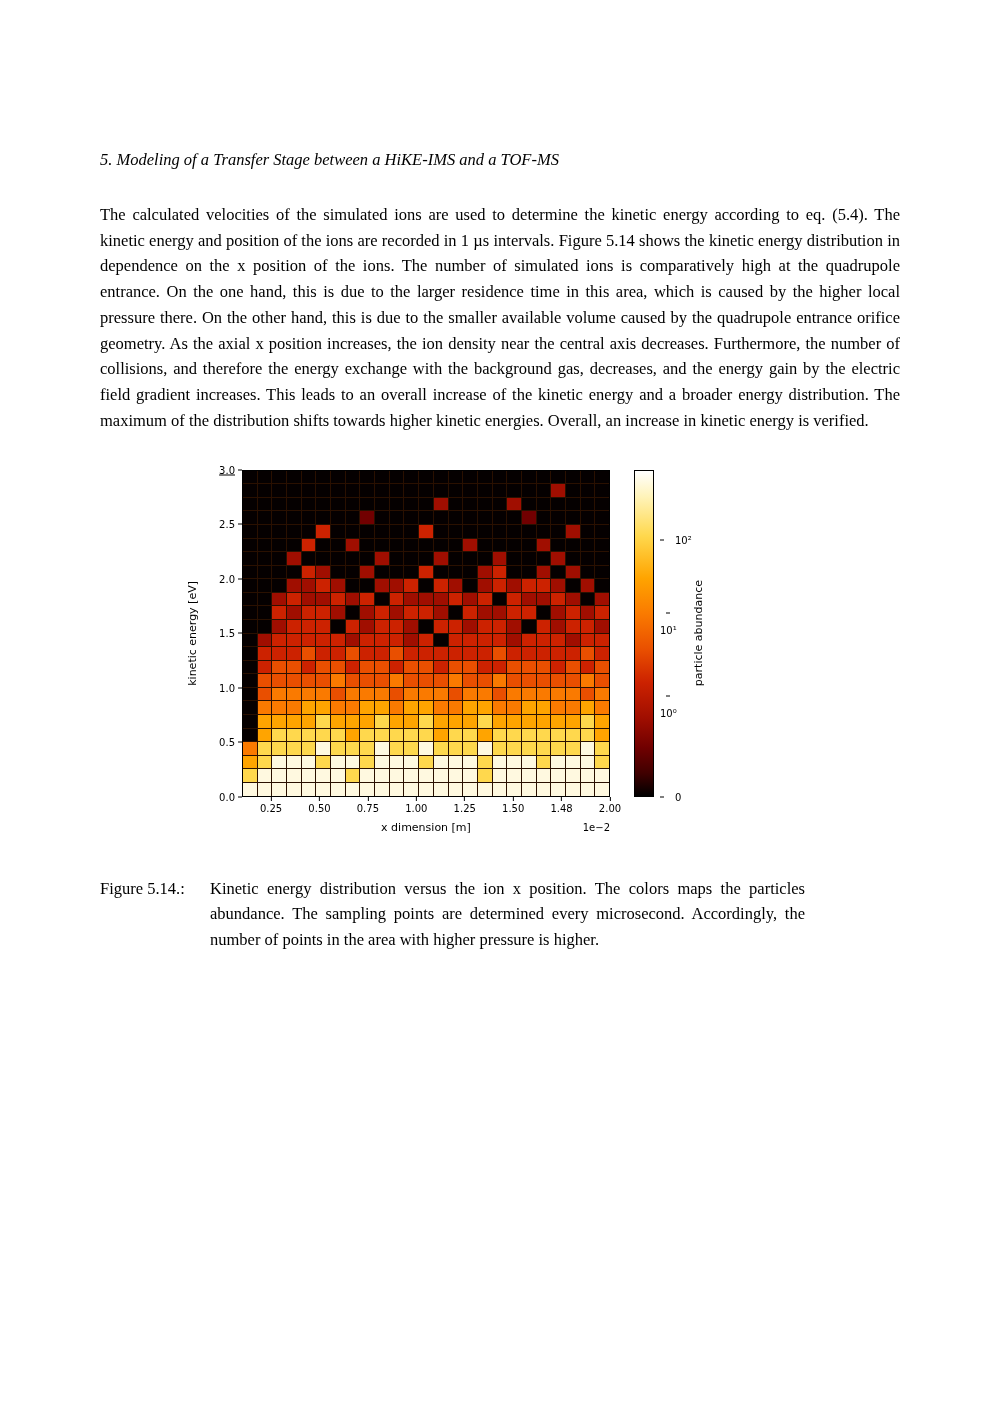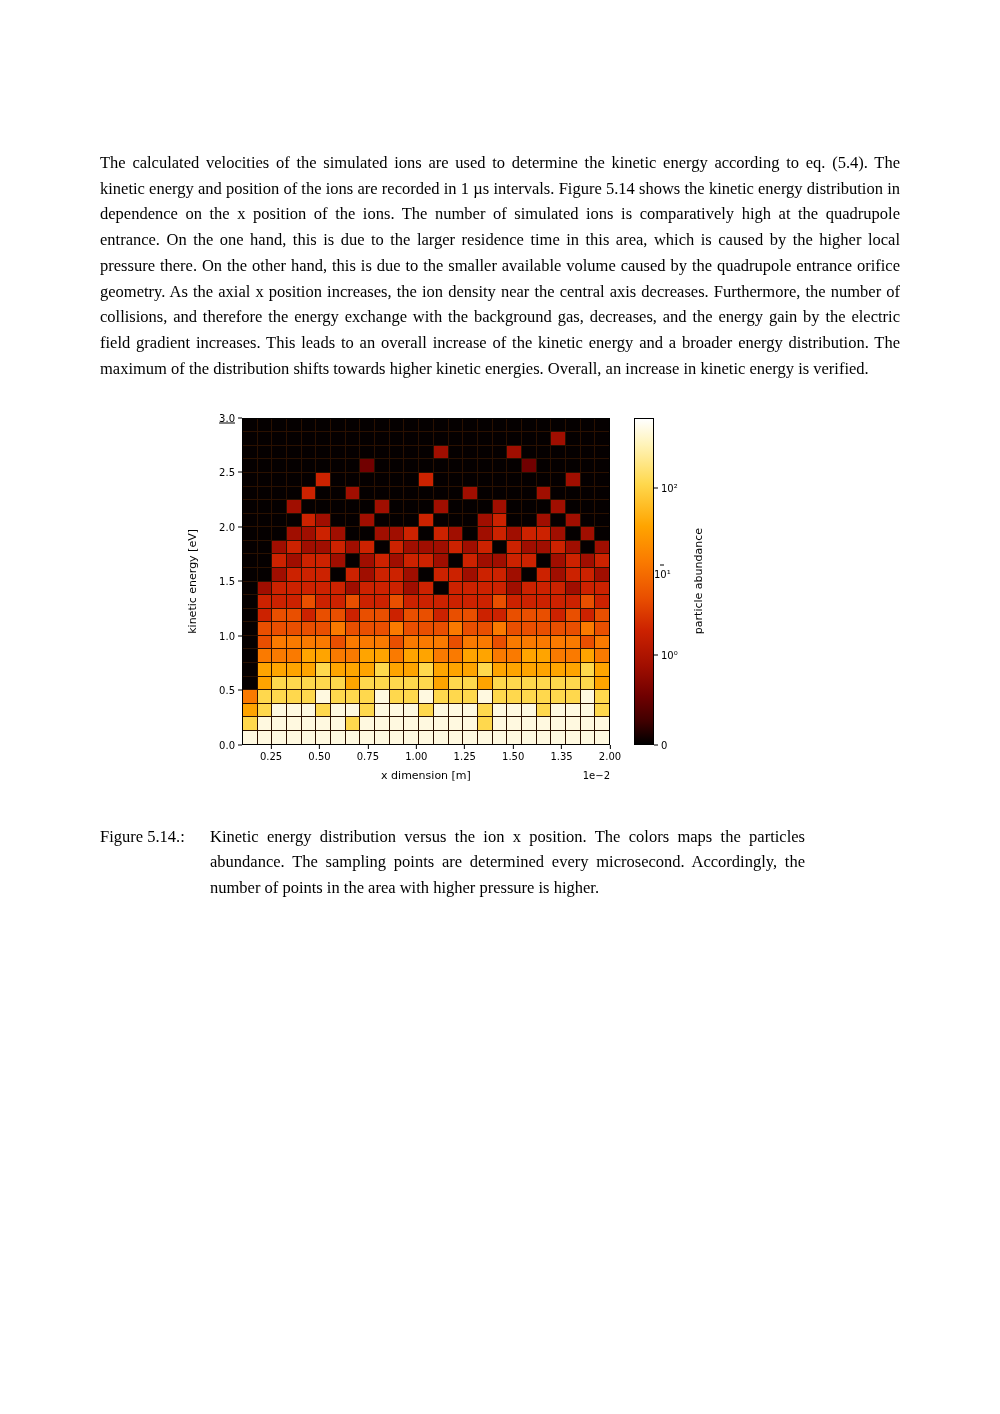--- a/index.html
+++ b/index.html
@@ -71,37 +71,38 @@
     width:20px; height:327px; box-sizing:border-box; border:1px solid #000;
     background:linear-gradient(to bottom,
       #ffffff 0%, #fff3b8 8%, #ffd84d 20%, #ffa400 33%, #fa7a00 44%,
       #e94f00 55%, #cc2200 65%, #a00e00 76%, #710000 85%, #400000 93%, #000000 100%);
   }
   .cbar-ticks {
     position:relative; width:38px; height:327px;
     font-family:"DejaVu Sans", sans-serif; font-size:10px;
   }
   .cbtick {
-    position:absolute; left:0; transform:translateY(-50%);
-    display:flex; align-items:center; gap:3px;text-align:right;
+    position:absolute; left:6px; transform:translateY(-50%);
+    display:flex; align-items:center; gap:11px;text-align:right;
   }
   .cbar-label-col { display:flex; align-items:center; height:327px; }
 
   
   .caption { display:flex; margin-top:42px; font-size:16.5px; line-height:1.56; }
   .caption-label { white-space:nowrap; width:110px; flex:0 0 auto; }
   .caption-text { flex:0 1 auto; max-width:595px; text-align:justify; margin:0; }
 
   .page-number { margin-top:80px; font-size:16.5px; }
 </style>
 </head>
 <body>
 
 <div class="page">
 
+  <div class="running-head">5. Modeling of a Transfer Stage between a HiKE-IMS and a TOF-MS</div>
 
 
   <p class="body-text">The calculated velocities of the simulated ions are used to determine the kinetic energy according to eq. (5.4). The kinetic energy and position of the ions are recorded in 1 µs intervals. Figure 5.14 shows the kinetic energy distribution in dependence on the x position of the ions. The number of simulated ions is comparatively high at the quadrupole entrance. On the one hand, this is due to the larger residence time in this area, which is caused by the higher local pressure there. On the other hand, this is due to the smaller available volume caused by the quadrupole entrance orifice geometry. As the axial x position increases, the ion density near the central axis decreases. Furthermore, the number of collisions, and therefore the energy exchange with the background gas, decreases, and the energy gain by the electric field gradient increases. This leads to an overall increase of the kinetic energy and a broader energy distribution. The maximum of the distribution shifts towards higher kinetic energies. Overall, an increase in kinetic energy is verified.</p>
 
   <div class="figure">
     <div class="fig-row">
 
       <div class="ylabel-col">
         <span class="ylabel">kinetic energy [eV]</span>
       </div>
@@ -762,21 +763,21 @@
             <div class="xtick" style="left: 60.5263%;">
               <span class="mark-v"></span>
               <span>1.25</span>
             </div>
             <div class="xtick" style="left: 73.6842%;">
               <span class="mark-v"></span>
               <span>1.50</span>
             </div>
             <div class="xtick" style="left: 86.8421%;">
               <span class="mark-v"></span>
-              <span>1.35</span>
+              <span>1.48</span>
             </div>
             <div class="xtick" style="left: 100%;">
               <span class="mark-v"></span>
               <span>2.00</span>
             </div>
           </div>
         <div class="xlabel-row">
           <div class="xlabel">x dimension [m]</div>
           <div class="xoffset">1e−2</div>
         </div>
@@ -786,21 +787,21 @@
         <div class="cbar"></div>
         <div class="cbar-ticks">
             <div class="cbtick" style="top: 21.6%;">
               <span class="mark-h"></span>
               <span>10²</span>
             </div>
             <div class="cbtick" style="top: 47.2%; flex-direction: column;">
               <span class="mark-h"></span>
               <span>10¹</span>
             </div>
-            <div class="cbtick" style="top: 72.5%;">
+            <div class="cbtick" style="top: 72.5%; flex-direction: column;">
               <span class="mark-h"></span>
               <span>10⁰</span>
             </div>
             <div class="cbtick" style="top: 100%;">
               <span class="mark-h"></span>
               <span>0</span>
             </div>
           </div>
         <div class="cbar-label-col">
           <span class="cbar-label">particle abundance</span>

